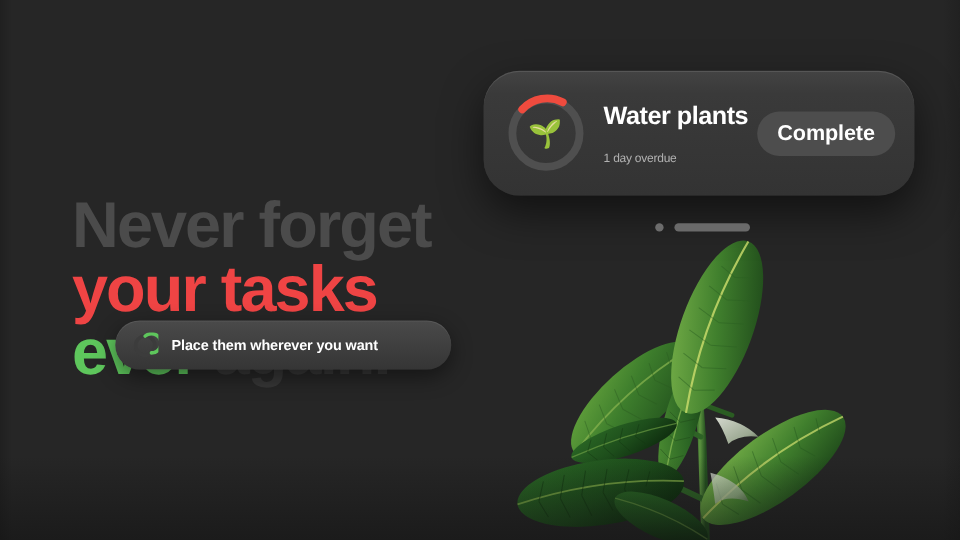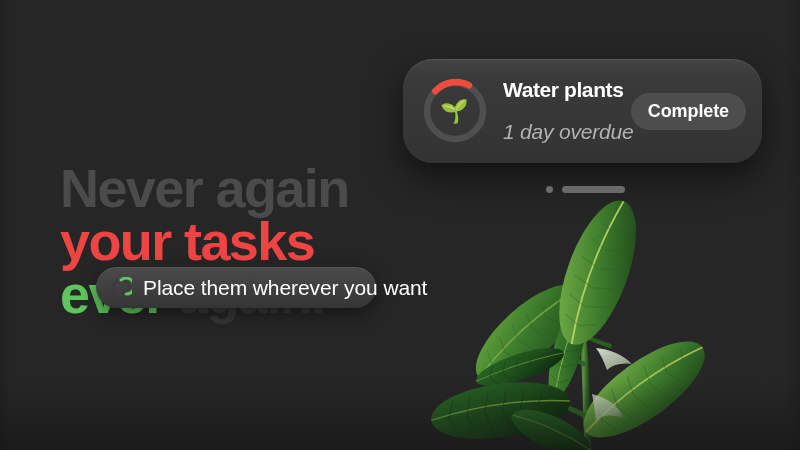--- a/index.html
+++ b/index.html
@@ -74,22 +74,22 @@
     box-sizing: border-box;
   }
   #place-pill .ring-wrap {
     width: 22px; height: 22px;
     flex: 0 0 auto;
     margin-right: 11px;
     display: block;
   }
   #place-pill .pill-label {
     color: #ffffff;
-    font-size: 21px;
-    font-weight: normal;
+    font-size: 12px;
+    font-weight: bold;
     letter-spacing: -0.1px;
     white-space: nowrap;
   }
 
   
   #task-widget {
     position: absolute;
     left: 403px;
     top: 59px;
     width: 359px;
@@ -128,25 +128,24 @@
   }
   #task-title {
     color: #ffffff;
     font-size: 21px;
     font-weight: bold;
     letter-spacing: -0.4px;
     white-space: nowrap;
   }
   #task-subtitle {
     color: #b2b2b2;
-    font-size: 21px;
+    font-size: 10px;
     font-weight: normal;
     letter-spacing: -0.2px;
     white-space: nowrap;
-    font-style: italic;
   }
   #complete-button {
     flex: 0 0 auto;
     height: 37px;
     padding: 0 17px;
     border: none;
     border-radius: 19px;
     background: #4d4d4d;
     color: #ffffff;
     font-family: "Liberation Sans", sans-serif;
@@ -343,21 +342,21 @@
       <path d="M-76 0 Q-34 -7 8 0" stroke="#7daa4a" stroke-width="1.1" fill="none" opacity="0.55"></path>
     </g>
 
     <path d="M186 152 q22 2 36 16 q-16 -2 -25 6 q-5 -14 -11 -22 z" fill="url(#sheathG)" opacity="0.9"></path>
     <path d="M182 198 q24 6 32 24 q-18 -6 -28 2 q-2 -16 -4 -26 z" fill="url(#sheathG)" opacity="0.72"></path>
   </svg>
 
   <div id="bottom-edge"></div>
 
   <h1 id="headline">
-    <span class="hl-line hl-1">Never again</span>
+    <span class="hl-line hl-1">Never forget</span>
     <span class="hl-line hl-2">your tasks</span>
     <span class="hl-line hl-3"><span class="hl-green">ever</span><span> again.</span></span>
   </h1>
 
   <div id="place-pill">
     <svg class="ring-wrap" viewBox="0 0 22 22" xmlns="http://www.w3.org/2000/svg">
       <circle cx="11" cy="11" r="8" fill="none" stroke="#3c3c3c" stroke-width="3"></circle>
       <path d="M 11 3 A 8 8 0 1 1 16.2 17.1" fill="none" stroke="#5ec65c" stroke-width="3" stroke-linecap="round"></path>
     </svg>
     <span class="pill-label">Place them wherever you want</span>

